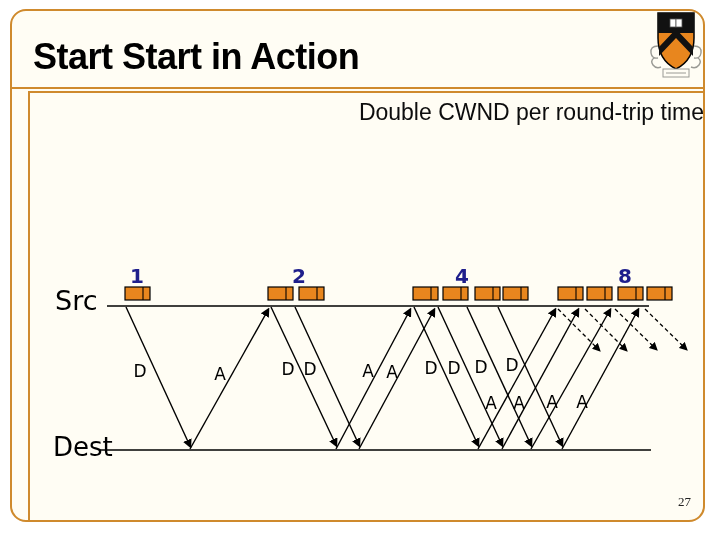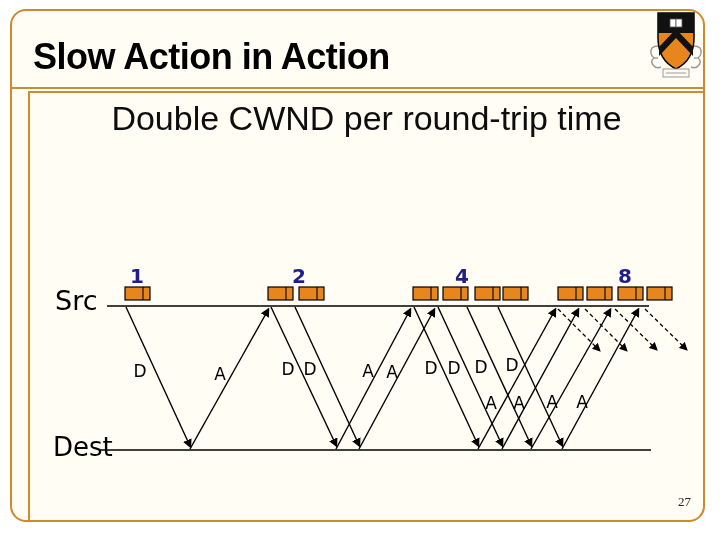--- a/index.html
+++ b/index.html
@@ -14,41 +14,41 @@
     box-sizing:border-box;
   }
   .title-divider{position:absolute;left:11px;top:87px;width:693px;height:2px;background:#CF8A2D;}
   .content-top{position:absolute;left:29px;top:91px;width:674px;height:1.5px;background:#CF8A2D;}
   .content-left{position:absolute;left:28px;top:91px;width:2px;height:429px;background:#CF8A2D;}
   .slide-title{
     position:absolute;left:33px;top:36px;margin:0;
     font-size:36px;font-weight:bold;color:#000;letter-spacing:-0.5px;
   }
   .slide-subtitle{
-    position:absolute;left:29px;top:99px;width:675px;text-align:center;
-    font-size:34px;color:#0d0d0d;
+    position:absolute;left:29px;top:99px;width:675px;text-align:right;
+    font-size:23px;color:#0d0d0d;
   }
   .page-number{
     position:absolute;left:678px;top:494px;
     font-family:"Liberation Serif",serif;font-size:13px;color:#222;
   }
   #diagram{position:absolute;left:0;top:0;}
   .logo{position:absolute;left:648px;top:10px;}
 </style>
 </head>
 <body>
 
 <div>
 
   <div class="outer-frame"></div>
   <div class="title-divider"></div>
   <div class="content-top"></div>
   <div class="content-left"></div>
 
-  <h1 class="slide-title">Slow Action in Action</h1>
+  <h1 class="slide-title">Start Start in Action</h1>
 
   <svg class="logo" width="56" height="70" viewBox="0 0 56 70">
     <g>
       <path d="M10,36 q-8,0 -7,7 q1,6 7,5 M6,48 q-4,3 -1,7 q3,4 8,2" fill="none" stroke="#9a9a94" stroke-width="1.4"></path>
     </g>
     <g>
       <path d="M46,36 q8,0 7,7 q-1,6 -7,5 M50,48 q4,3 1,7 q-3,4 -8,2" fill="none" stroke="#9a9a94" stroke-width="1.4"></path>
     </g>
     <g>
       <path d="M10,3 H46 V28 Q46,50 28,59 Q10,50 10,28 Z" fill="#E8861E" stroke="#000" stroke-width="1.5"></path>

